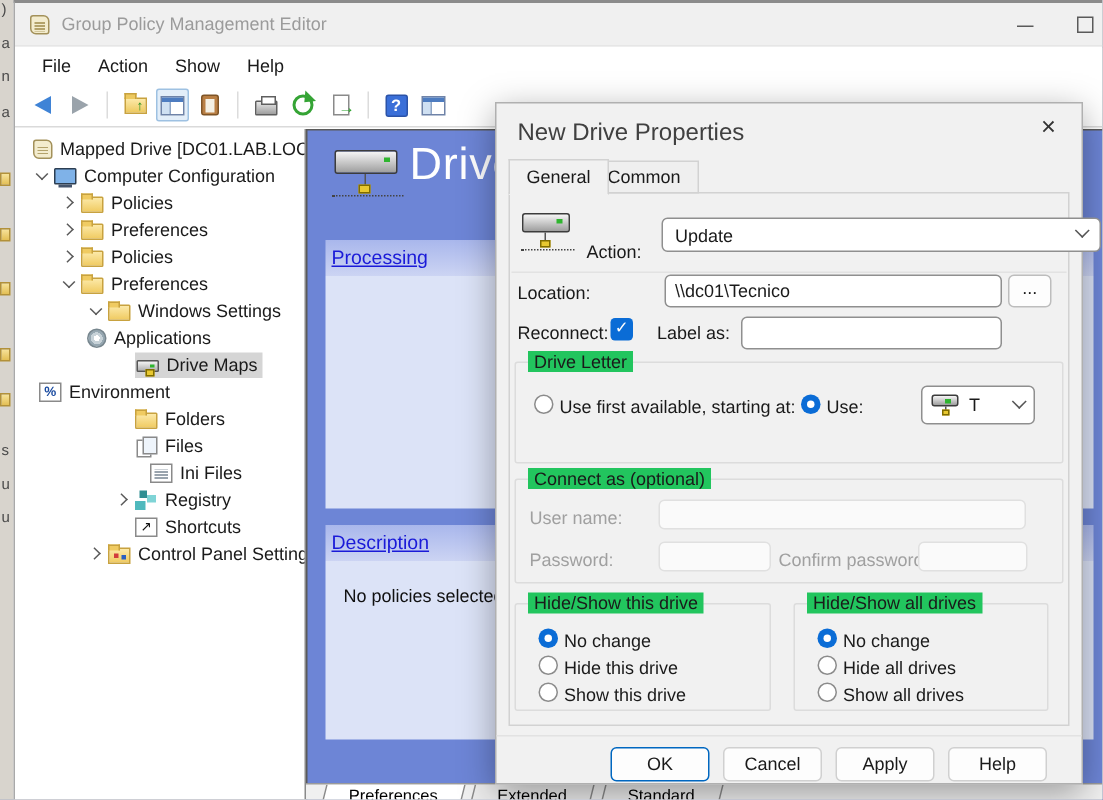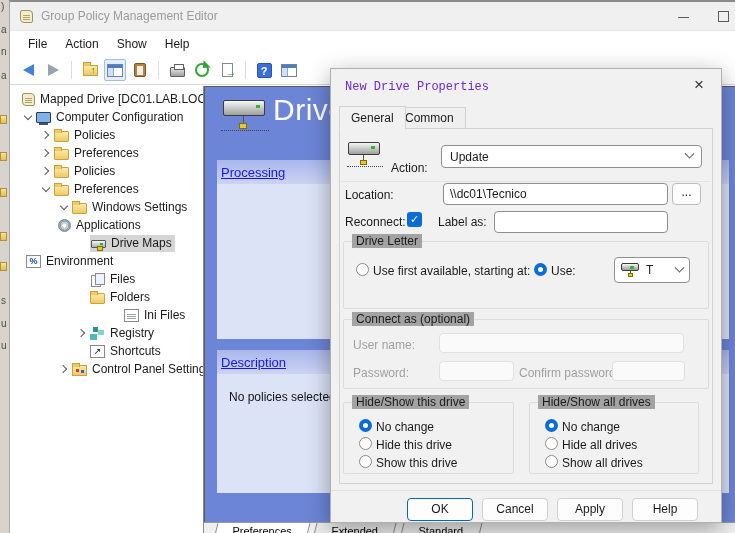--- a/index.html
+++ b/index.html
@@ -107,35 +107,35 @@
   .drv .rail { position:absolute; border-top:1px dotted #444; left:0; right:0; }
 
   
   .btabs { position:absolute; left:194px; right:0; top:520px; height:13px; background:#f0f0f0; border-top:1px solid #9a9a9a; display:flex; padding-left:12px; gap:6px; overflow:hidden; }
   .btab { font-size:11px; line-height:14px; padding:1px 16px; border:1px solid #8a8a8a; border-top:none; background:#ececec; transform:skewX(-14deg); }
   .btab span { display:inline-block; transform:skewX(14deg); }
   .btab.sel { background:#fff; }
 
   
   .dlg { position:absolute; left:330px; top:68px; width:392px; height:455px; background:#f1f1f1; border:1px solid #b0b0b0; box-shadow:0 6px 22px rgba(0,0,0,.35); z-index:10; }
-  .dlg-title { position:absolute; left:14px; top:11px; font-size:12px; color:#6d28d9;font-family:Liberation Mono, monospace; }
+  .dlg-title { position:absolute; left:14px; top:11px; font-size:16px; color:#404040; }
   .dlg-close { position:absolute; right:10px; top:4px; width:24px; height:24px; text-align:center; font-size:17px; line-height:24px; color:#333; }
   .dtab { position:absolute; top:38px; font-size:12px; color:#1a1a1a; border:1px solid #d2d2d2; background:#efefef; padding:3px 11px; }
   .dtab.sel { background:#f1f1f1; border-bottom:1px solid #f1f1f1; z-index:2; padding:4px 11px; top:37px; }
   .dframe { position:absolute; left:8px; top:59px; right:8px; height:356px; border:1px solid #d2d2d2; }
   .lbl { position:absolute; font-size:12px; color:#1a1a1a; white-space:nowrap; }
   .lbl.dis { color:#a0a0a0; }
   .inp { position:absolute; background:#fff; border:1px solid #8f8f8f; border-radius:4px; font-size:12px; padding:0 6px; color:#1a1a1a; }
   .inp.dis { background:#fafafa; border:1px solid #e0e0e0; }
   .sel-box { position:absolute; background:#fff; border:1px solid #8f8f8f; border-radius:4px; font-size:12px; display:flex; align-items:center; padding:0 8px; color:#1a1a1a; }
   .sel-chev { margin-left:auto; width:7px; height:7px; border-right:1.3px solid #555; border-bottom:1.3px solid #555; transform:rotate(45deg) translate(-2px,-2px); }
   .dots-btn { position:absolute; background:#fdfdfd; border:1px solid #bdbdbd; border-radius:4px; font-size:12px; text-align:center; color:#1a1a1a; }
   .hr { position:absolute; border-top:1px solid #e2e2e2; }
   .grp { position:absolute; border:1px solid #dcdcdc; border-radius:2px; }
-  .grp .legend { position:absolute; top:-8px; left:8px; background:#a3a3a3; padding:0 4px; font-size:12px; color:#1a1a1a; }
+  .grp .legend { position:absolute; top:-8px; left:8px; background:#22c55e; padding:0 4px; font-size:12px; color:#1a1a1a; }
   .radio { position:absolute; width:13px; height:13px; border-radius:50%; background:#fff; border:1px solid #8b8b8b; }
   .radio.on { border:none; background:#0a6cd6; }
   .radio.on::after { content:""; position:absolute; left:4px; top:4px; width:5px; height:5px; border-radius:50%; background:#fff; }
   .cb { position:absolute; width:15px; height:15px; border-radius:3px; background:#0a6cd6; }
   .cb::after { content:"\2713"; position:absolute; left:0; right:0; top:0; color:#fff; font-size:11px; line-height:15px; text-align:center; }
   .btn { position:absolute; width:66px; height:23px; background:#fdfdfd; border:1px solid #d0d0d0; border-radius:4px; font-size:12px; text-align:center; line-height:21px; color:#1a1a1a; }
   .btn.primary { border:1px solid #0067c0; }
 </style>
 </head>
 <body>
@@ -260,29 +260,29 @@
           <span>Drive Maps</span>
         </span>
       </div>
       <div class="trow" style="">
         <span class="tsp"></span>
         <span class="ti ti-env"></span>
         <span>Environment</span>
       </div>
       <div class="trow" style="padding-left:64px">
         <span class="tsp"></span>
+        <span class="ti ti-folder"></span>
+        <span>Folders</span>
+      </div>
+      <div class="trow" style="padding-left:64px">
+        <span class="tsp"></span>
         <span class="ti ti-files"></span>
         <span>Files</span>
       </div>
-      <div class="trow" style="padding-left:64px">
-        <span class="tsp"></span>
-        <span class="ti ti-folder"></span>
-        <span>Folders</span>
-      </div>
-      <div class="trow" style="padding-left:98px">
+      <div class="trow" style="padding-left:74px">
         <span class="tsp"></span>
         <span class="ti ti-ini"></span>
         <span>Ini Files</span>
       </div>
       <div class="trow" style="padding-left:64px">
         <span class="tc right"></span>
         <span class="ti ti-registry"></span>
         <span>Registry</span>
       </div>
       <div class="trow" style="padding-left:64px">
@@ -332,21 +332,21 @@
     <span class="dtab" style="left:62px">Common</span>
     <div class="dframe"></div>
 
     <span class="drv" style="position:absolute;left:16px;top:70px;width:36px;height:32px">
       <span class="body" style="position:absolute;left:1px;top:3px;width:32px;height:13px"></span>
       <span class="stem" style="left:16px;top:16px;height:6px"></span>
       <span class="plug" style="left:13px;top:21px;width:7px;height:5px"></span>
       <span class="rail" style="top:27px"></span>
     </span>
     <span class="lbl" style="left:60px;top:92px">Action:</span>
-    <div class="sel-box" style="left:110px;top:76px;width:261px;height:23px">
+    <div class="sel-box" style="left:110px;top:76px;width:293px;height:23px">
       <span>Update</span>
       <span class="sel-chev"></span>
     </div>
     <div class="hr" style="left:10px;right:10px;top:112px"></div>
 
     <span class="lbl" style="left:14px;top:119px">Location:</span>
     <input class="inp" style="left: 112px; top: 114px; width: 225px; height: 22px;" value="\\dc01\Tecnico">
     <div class="dots-btn" style="left:341px;top:114px;width:29px;height:22px;line-height:16px">...</div>
 
     <span class="lbl" style="left:14px;top:146px">Reconnect:</span>

